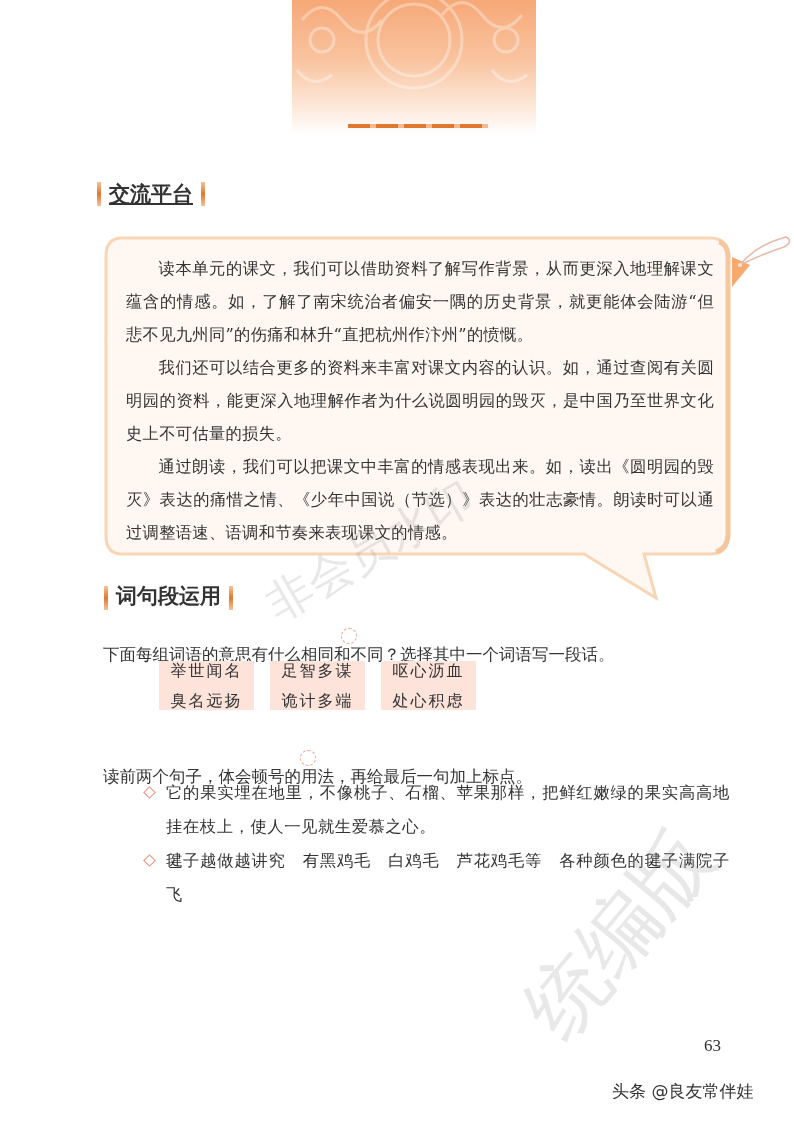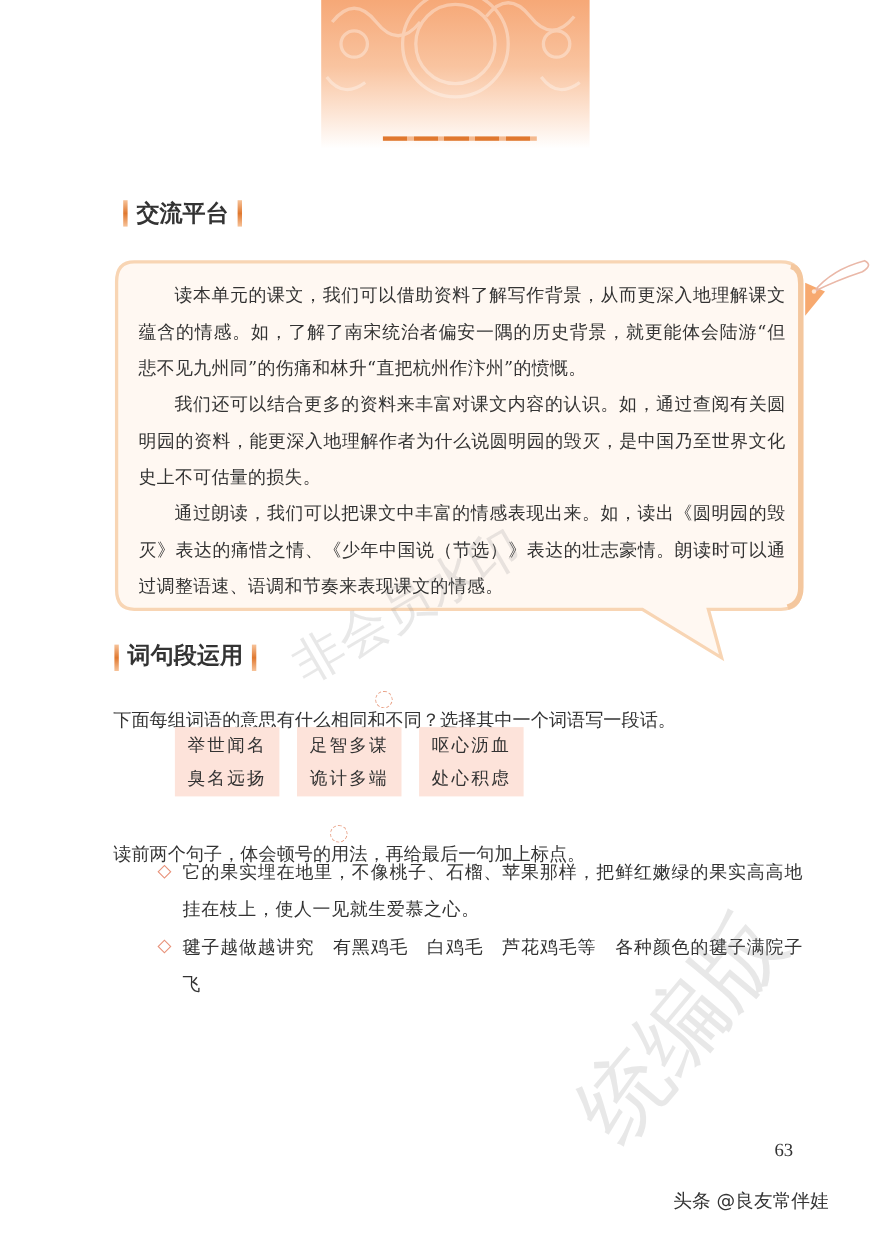--- a/index.html
+++ b/index.html
@@ -49,21 +49,21 @@
     font-family: "DejaVu Sans", sans-serif; font-size: 16.5px; color: #333; flex-direction: column;
   }
   .q-icon {
     width: 16px; height: 16px; border: 1.5px dashed #e9a48a; border-radius: 50%;
     margin-right: 20px; box-sizing: border-box;
   }
   .word-grid {
     position: absolute; left: 159px; top: 661px; display: flex; gap: 16px;
   }
   .word-card {
-    width: 95px; height: 63px; background: #fde3da;
+    width: 95px; height: 49px; background: #fde3da;
     display: flex; flex-direction: column; justify-content: center; align-items: center;
     font-size: 16px; line-height: 30px; letter-spacing: 2px; color: #333;
   }
   .sentences {
     position: absolute; left: 140px; top: 776px; width: 590px;
     font-size: 16.3px; line-height: 34px; color: #333; letter-spacing: 0.6px;
   }
   .sentence { display: flex; margin-bottom: 0; }
   .diamond {
     flex: 0 0 auto; width: 9px; height: 9px; border: 1.3px solid #e8927a;
@@ -97,21 +97,21 @@
       <path d="M150 15 q20 -25 40 0 t40 0"></path>
       <path d="M5 70 q15 20 35 5"></path>
       <path d="M200 70 q15 20 35 5"></path>
       <circle cx="30" cy="40" r="12"></circle>
       <circle cx="214" cy="40" r="12"></circle>
     </g>
   </svg>
   <div class="banner-dash"></div>
 </div>
 
-<div class="section-title" style="left:112px; top:180px;">
+<div class="section-title" style="left:97px; top:180px;text-decoration:underline;">
   <span class="bar"></span>
   <span>交流平台</span>
   <span class="bar"></span>
 </div>
 
 <div class="bubble">
   <svg width="626" height="360">
     <path d="M18 2 H606 Q624 2 624 20 V300 Q624 318 606 318 H540 L552 362 L480 318 H18 Q2 318 2 300 V20 Q2 2 18 2 Z" fill="#fff8f2" stroke="#f8d5b4" stroke-width="3"></path>
     <path d="M615 6 Q624 8 624 22 V298 Q624 312 612 316" fill="none" stroke="#f4c79e" stroke-width="5"></path>
   </svg>

